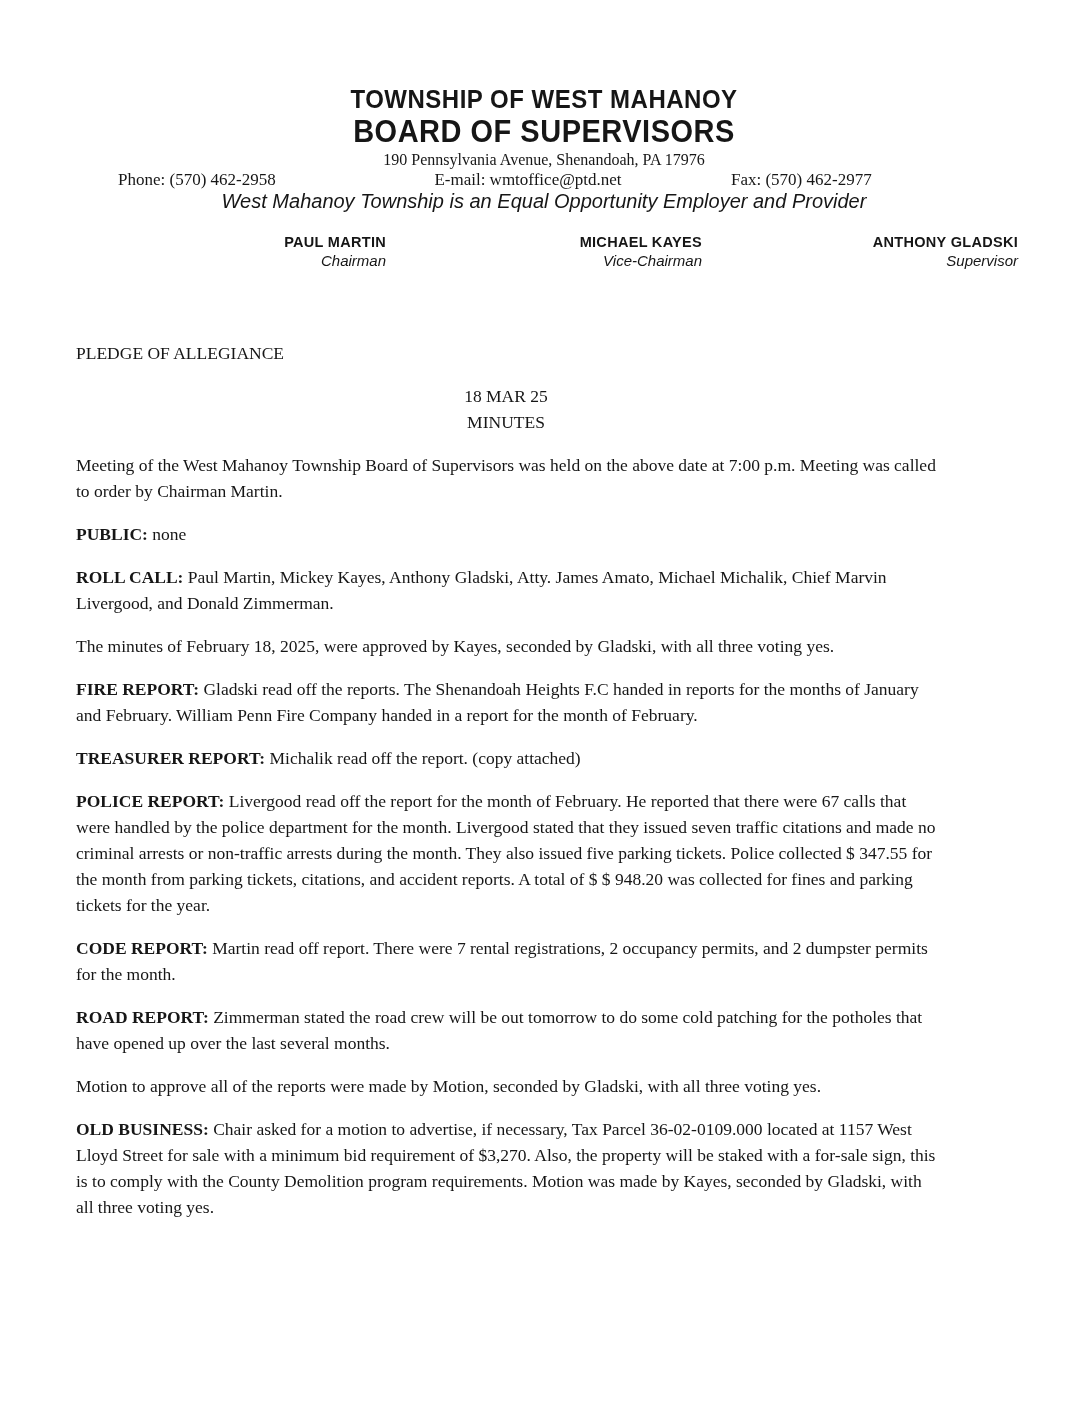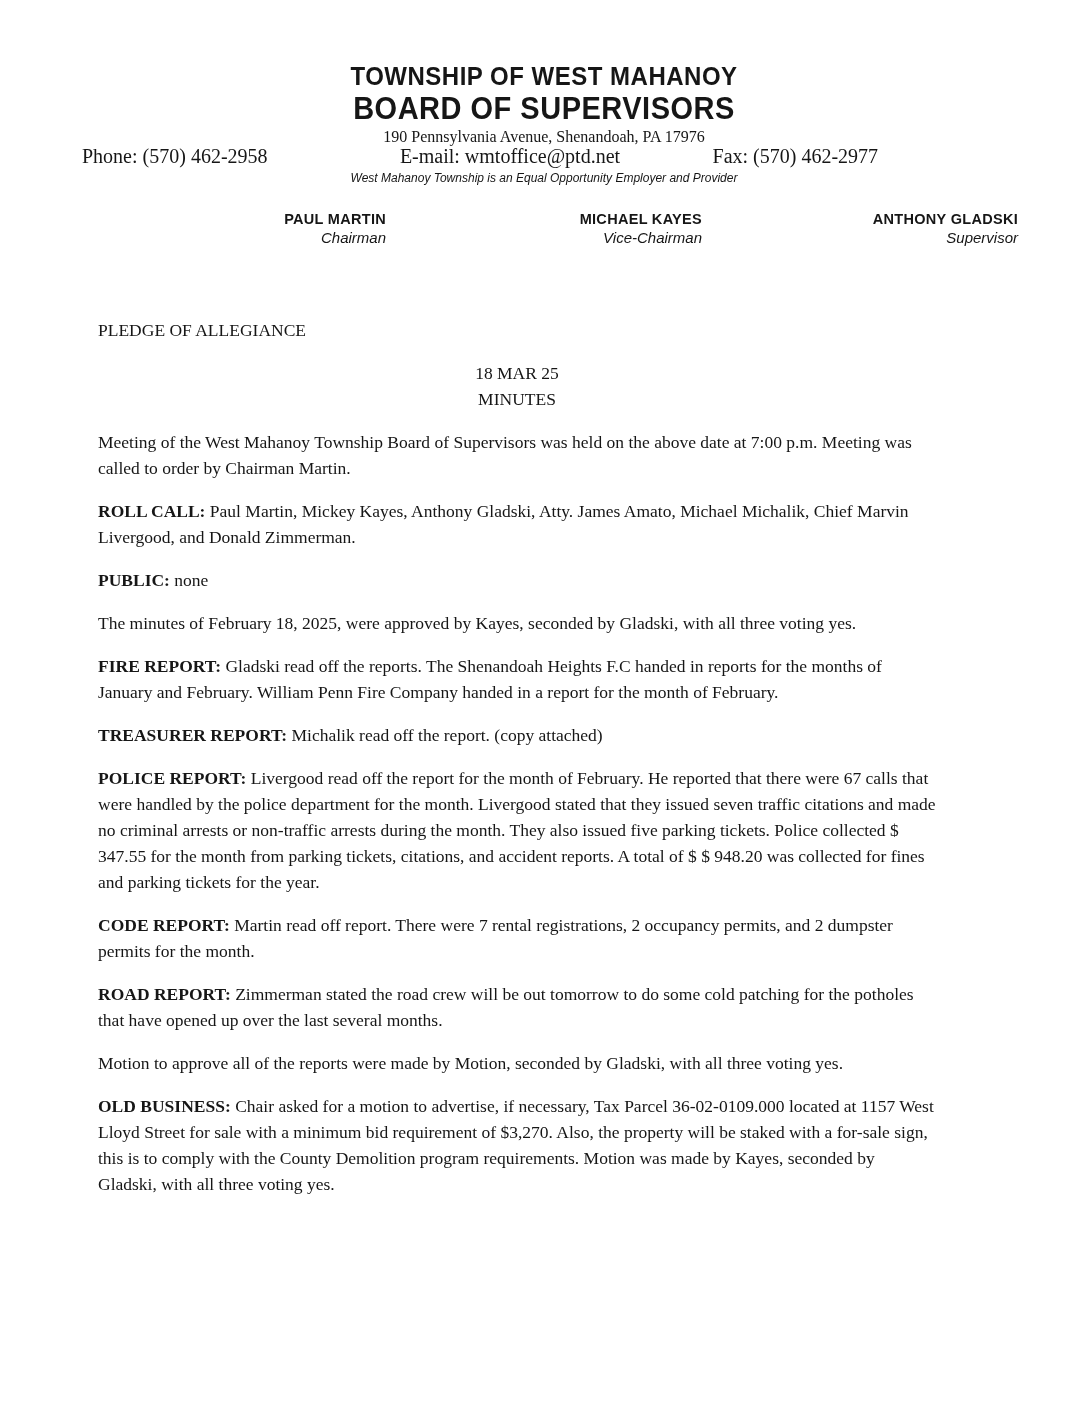--- a/index.html
+++ b/index.html
@@ -4,21 +4,21 @@
 <style>
   html, body { margin: 0; padding: 0; background: #e8e8e8; }
   .page {
     position: relative;
     width: 1088px;
     height: 1408px;
     margin: 0 auto;
     background: #ffffff;
     color: #161616;
     box-sizing: border-box;
-    padding-top: 62px;
+    padding-top: 85px;
     overflow: hidden;
     font-family: "Liberation Serif", "DejaVu Serif", serif;
   }
   
   .org1 {
     text-align: center;
     font-family: "Liberation Sans", "DejaVu Sans", sans-serif;
     font-weight: 900;
     font-size: 24px;
     line-height: 29px;
@@ -36,32 +36,32 @@
   }
   .addr {
     text-align: center;
     font-size: 16px;
     line-height: 19px;
     margin-top: 2px;
   }
   .contact-row {
     display: grid;
     grid-template-columns: 1fr 1fr 1fr;
-    margin: 1px 150px 0 82px;
-    font-size: 20px;
+    margin: 1px 150px 0 118px;
+    font-size: 17px;
     line-height: 19px;
   }
   .contact-row .phone { text-align: left; }
   .contact-row .email { text-align: center; }
   .contact-row .fax   { text-align: center; }
   .tagline {
     text-align: center;
     font-family: "Liberation Sans", "DejaVu Sans", sans-serif;
     font-style: italic;
-    font-size: 12px;
+    font-size: 20px;
     line-height: 20px;
     margin-top: 2px;
   }
   .officers {
     display: flex;
     margin: 22px 70px 0 70px;
   }
   .officer { flex: 1; text-align: right; }
   .officer .name {
     font-family: "Liberation Sans", "DejaVu Sans", sans-serif;
@@ -71,21 +71,21 @@
     letter-spacing: 0.3px;
   }
   .officer .title {
     font-family: Liberation Sans, sans-serif;
     font-style: italic;
     font-size: 15px;
     line-height: 20px;
   }
   
   main {
-    margin: 69px 152px 0 98px;
+    margin: 69px 152px 0 76px;
     font-size: 17.5px;
     line-height: 26px;
   }
   main p { margin: 0 0 17px 0; }
   .lead { font-weight: bold; }
   .center-head {
     text-align: center;
     font-weight: normal;
     margin: 0 0 17px 0;
   }
@@ -126,23 +126,23 @@
 
     <p>PLEDGE OF ALLEGIANCE</p>
 
     <div class="center-head">
       <div>18 MAR 25</div>
       <div>MINUTES</div>
     </div>
 
     <p>Meeting of the West Mahanoy Township Board of Supervisors was held on the above date at 7:00 p.m.  Meeting was called to order by Chairman Martin.</p>
 
+    <p><strong class="lead">PUBLIC:</strong><span> none</span></p>
+
     <p><strong class="lead">ROLL CALL:</strong><span> Paul Martin, Mickey Kayes, Anthony Gladski, Atty. James Amato, Michael Michalik, Chief Marvin Livergood, and Donald Zimmerman.</span></p>
-
-    <p><strong class="lead">PUBLIC:</strong><span> none</span></p>
 
     <p>The minutes of February 18, 2025, were approved by Kayes, seconded by Gladski, with all three voting yes.</p>
 
     <p><strong class="lead">FIRE REPORT:</strong><span> Gladski read off the reports. The Shenandoah Heights F.C handed in reports for the months of January and February.  William Penn Fire Company handed in a report for the month of February.</span></p>
 
     <p><strong class="lead">TREASURER REPORT:</strong><span> Michalik read off the report. (copy attached)</span></p>
 
     <p><strong class="lead">POLICE REPORT:</strong><span> Livergood read off the report for the month of February. He reported that there were 67 calls that were handled by the police department for the month.  Livergood stated that they issued seven traffic citations and made no criminal arrests or non-traffic arrests during the month. They also issued five parking tickets.  Police collected $ 347.55  for the month from parking tickets, citations, and accident reports. A total of $ $ 948.20 was collected for fines and parking tickets for the year.</span></p>
 
     <p><strong class="lead">CODE REPORT:</strong><span>  Martin read off report.  There were 7 rental registrations, 2 occupancy permits, and 2 dumpster permits for the month.</span></p>

